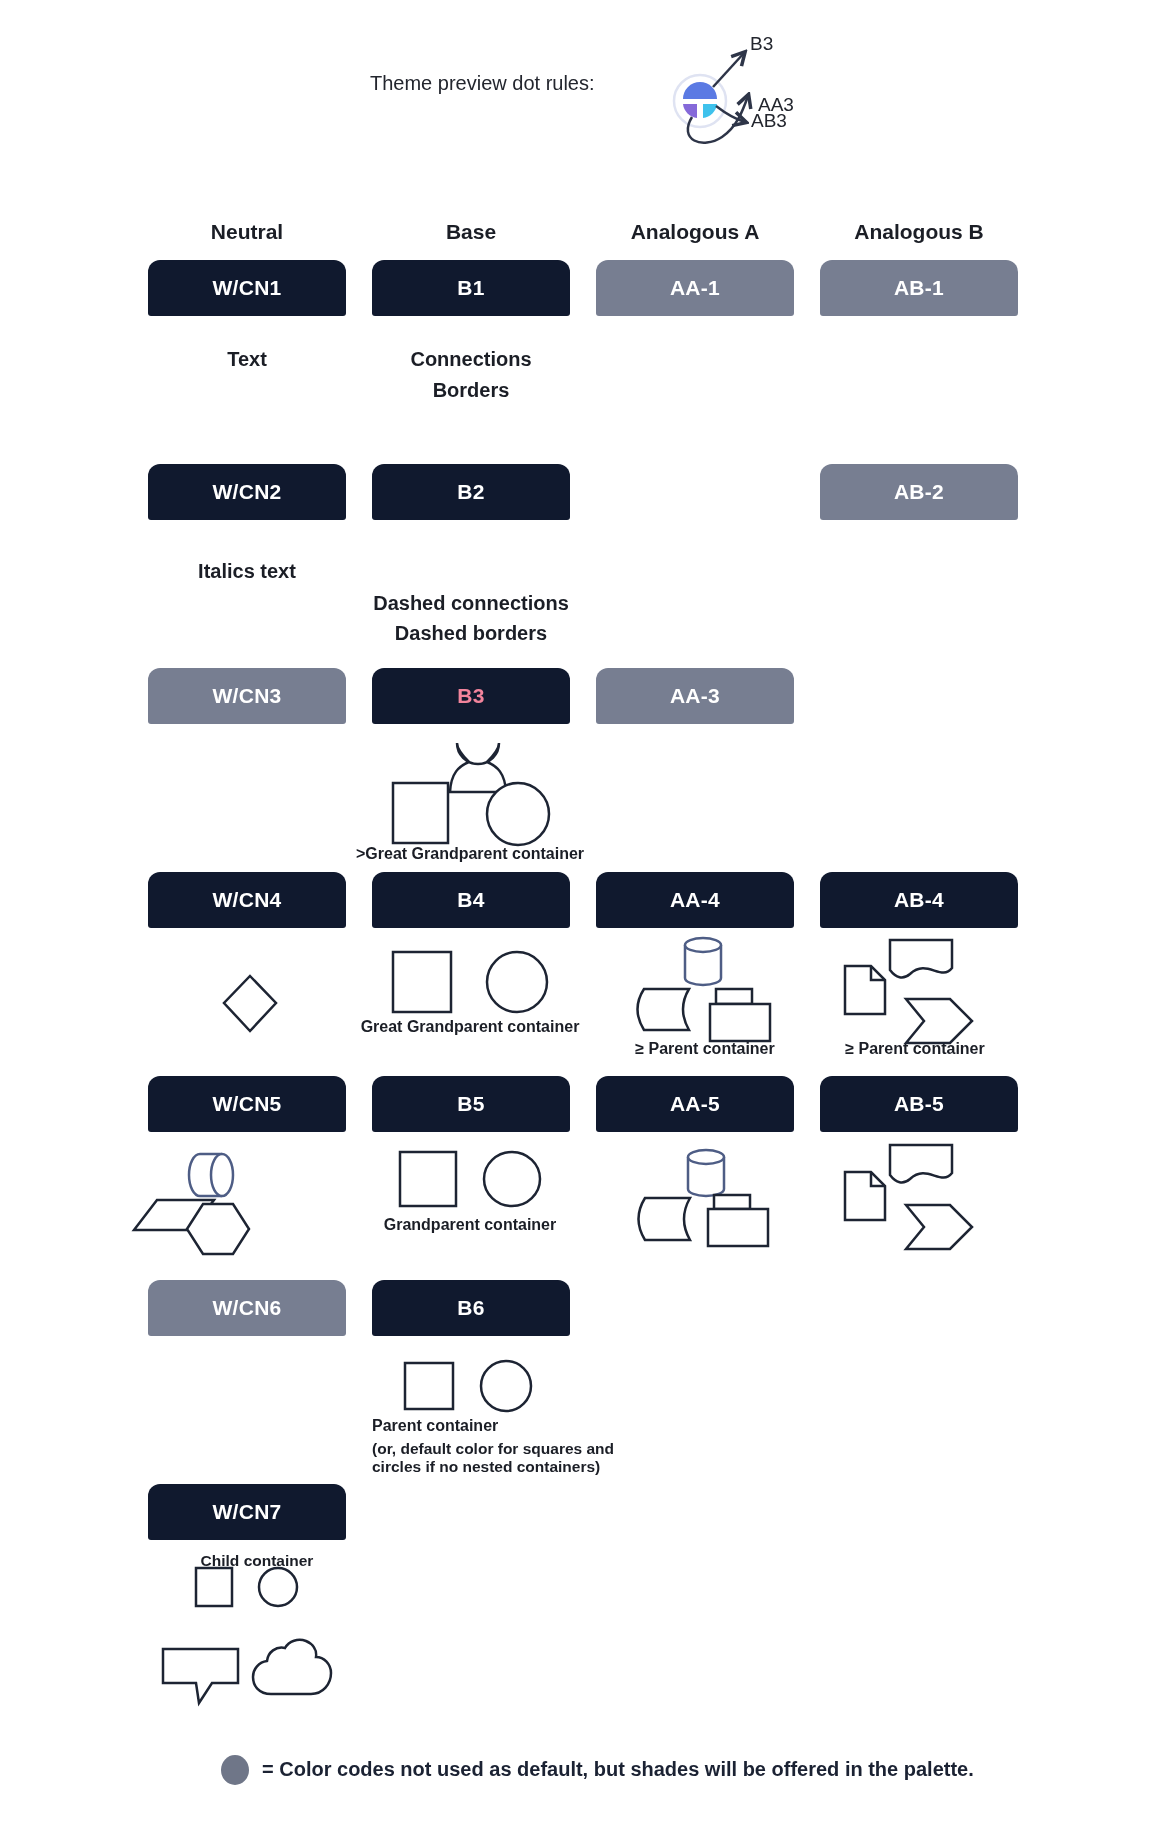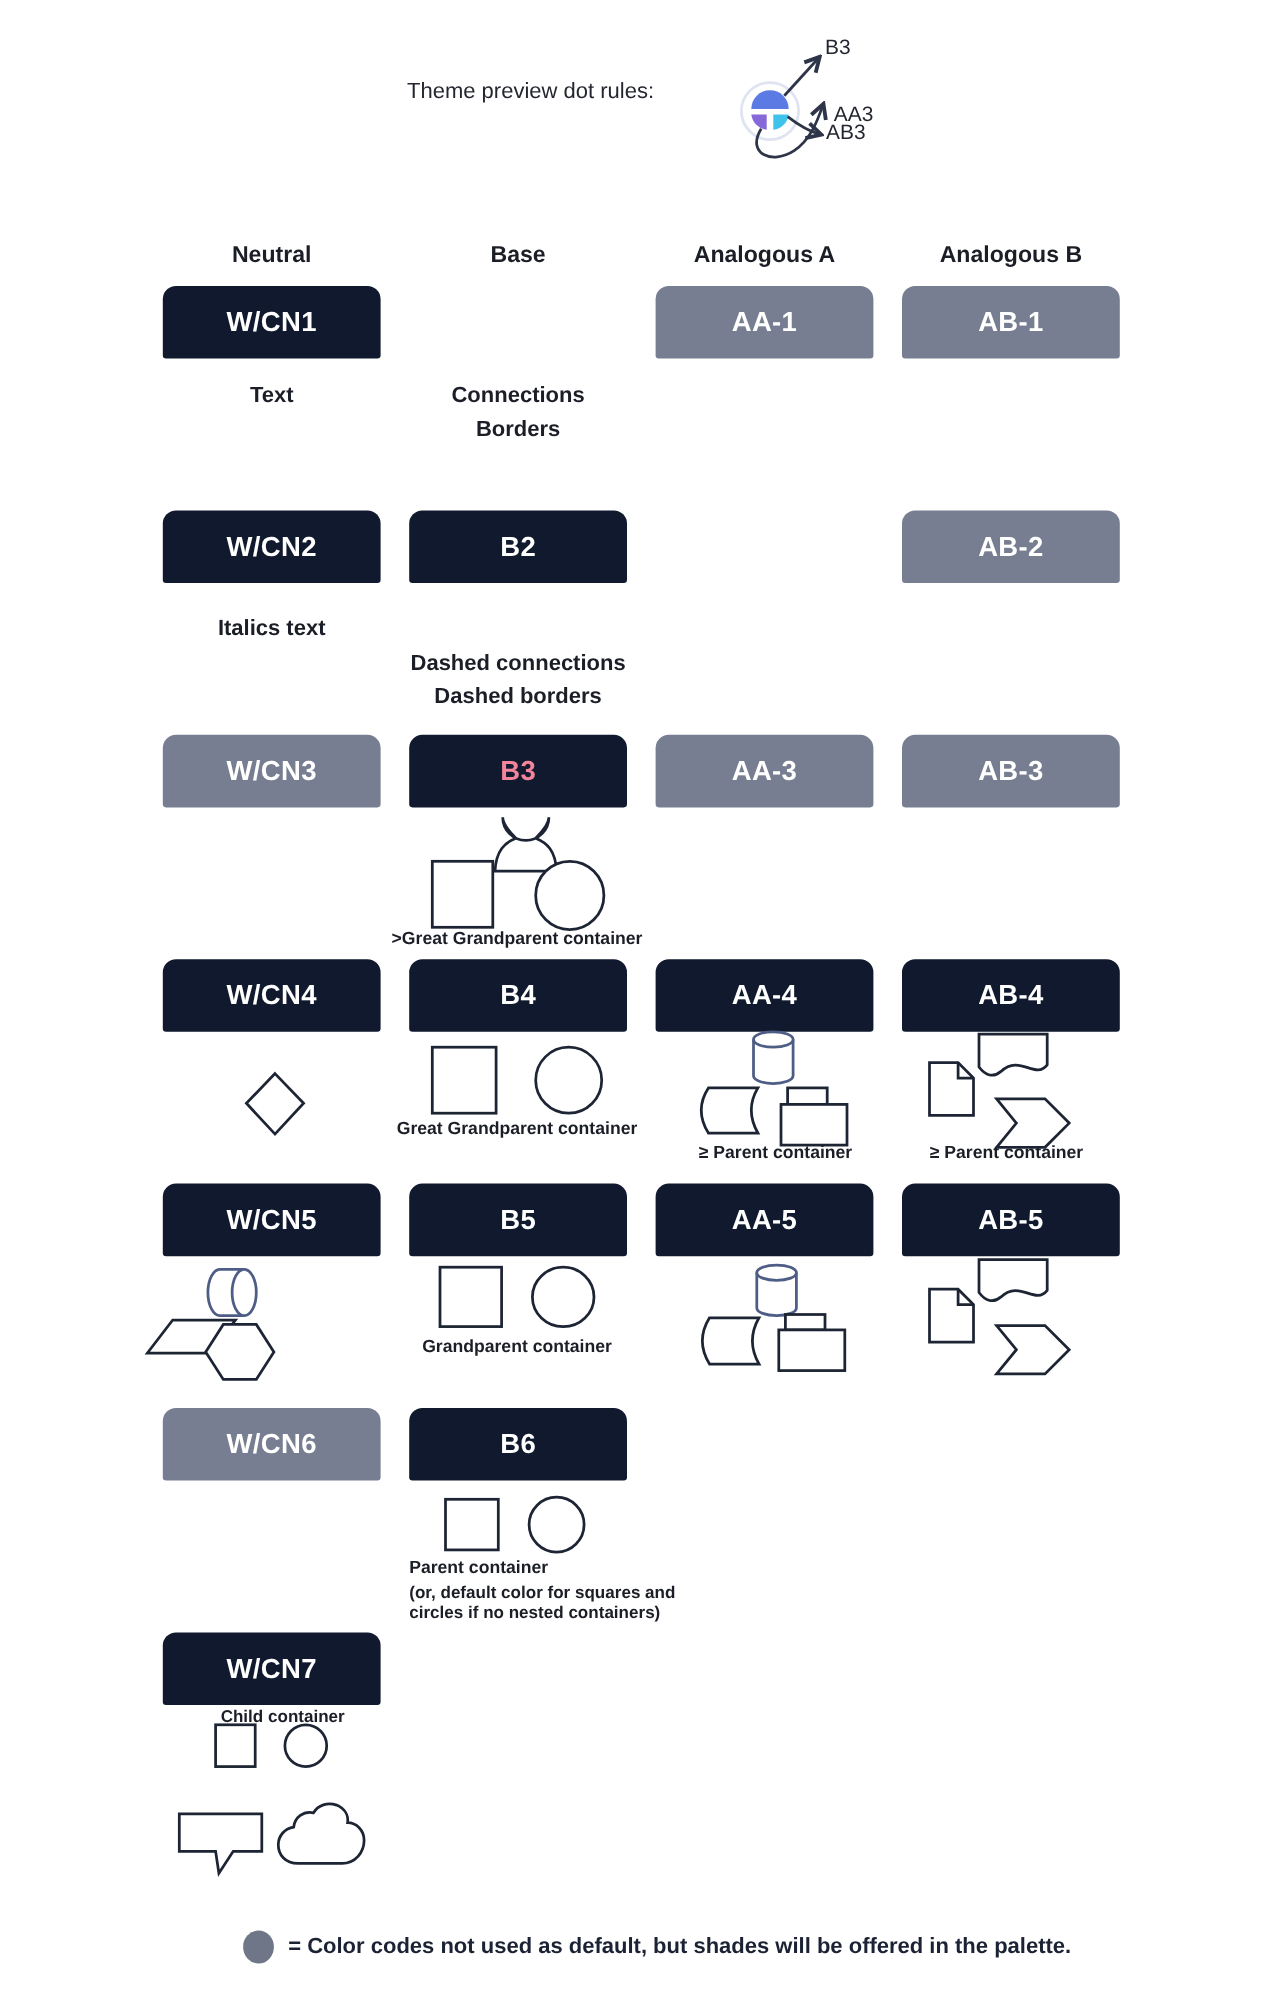--- a/index.html
+++ b/index.html
@@ -2,24 +2,24 @@
 <html><head>
 <meta charset="utf-8">
 <style>
   html,body{margin:0;padding:0;background:#ffffff;}
   .canvas{
     position:relative;width:1164px;height:1822px;background:#ffffff;
     font-family:"Liberation Sans",sans-serif;color:#1b1e26;overflow:hidden;
   }
   .layer{position:absolute;left:0;top:0;z-index:3;pointer-events:none;}
   .pill{
-    position:absolute;width:198px;height:66px;z-index:1;
+    position:absolute;width:198px;height:56px;z-index:1;
     border-radius:12px 12px 3px 3px;
     display:flex;align-items:center;justify-content:center;
-    font-weight:bold;font-size:25px;letter-spacing:.3px;color:#ffffff;
+    font-weight:bold;font-size:21px;letter-spacing:.3px;color:#ffffff;
   }
   .pill.dark{background:#10192e;}
   .pill.gray{background:#777e91;}
   .pill.pink-text{color:#f2849c;}
   .txt{position:absolute;z-index:2;}
   .title{font-size:20px;color:#23262e;}
   .dot-label{font-size:19px;color:#23262e;}
   .col-header{width:198px;text-align:center;font-weight:bold;font-size:21px;}
   .note-big{width:198px;text-align:center;font-weight:bold;font-size:20px;line-height:31px;}
   .note-small{text-align:center;font-weight:bold;font-size:16px;}
@@ -42,20 +42,23 @@
   <div class="txt dot-label" style="left:751px;top:110px;">AB3</div>
 
   <div class="txt col-header" style="left:148px;top:220px;">Neutral</div>
   <div class="txt col-header" style="left:372px;top:220px;">Base</div>
   <div class="txt col-header" style="left:596px;top:220px;">Analogous A</div>
   <div class="txt col-header" style="left:820px;top:220px;">Analogous B</div>
 
   <div class="pill dark" style="left:148px;top:260px;">
       <span>W/CN1</span>
     </div>
+  <div class="pill dark" style="left:372px;top:260px;">
+      <span>B1</span>
+    </div>
   <div class="pill gray" style="left:596px;top:260px;">
       <span>AA-1</span>
     </div>
   <div class="pill gray" style="left:820px;top:260px;">
       <span>AB-1</span>
     </div>
 
   <div class="txt note-big" style="left:148px;top:344px;">Text</div>
   <div class="txt note-big" style="left:372px;top:344px;">
     <div>Connections</div>
@@ -79,23 +82,20 @@
   </div>
 
   <div class="pill gray" style="left:148px;top:668px;">
       <span>W/CN3</span>
     </div>
   <div class="pill dark pink-text" style="left:372px;top:668px;">
       <span>B3</span>
     </div>
   <div class="pill gray" style="left:596px;top:668px;">
       <span>AA-3</span>
-    </div>
-  <div class="pill gray" style="left:820px;top:668px;">
-      <span>AB-3</span>
     </div>
 
   <div class="txt note-small" style="left:340px;top:845px;width:260px;">&gt;Great Grandparent container</div>
 
   <div class="pill dark" style="left:148px;top:872px;">
       <span>W/CN4</span>
     </div>
   <div class="pill dark" style="left:372px;top:872px;">
       <span>B4</span>
     </div>

